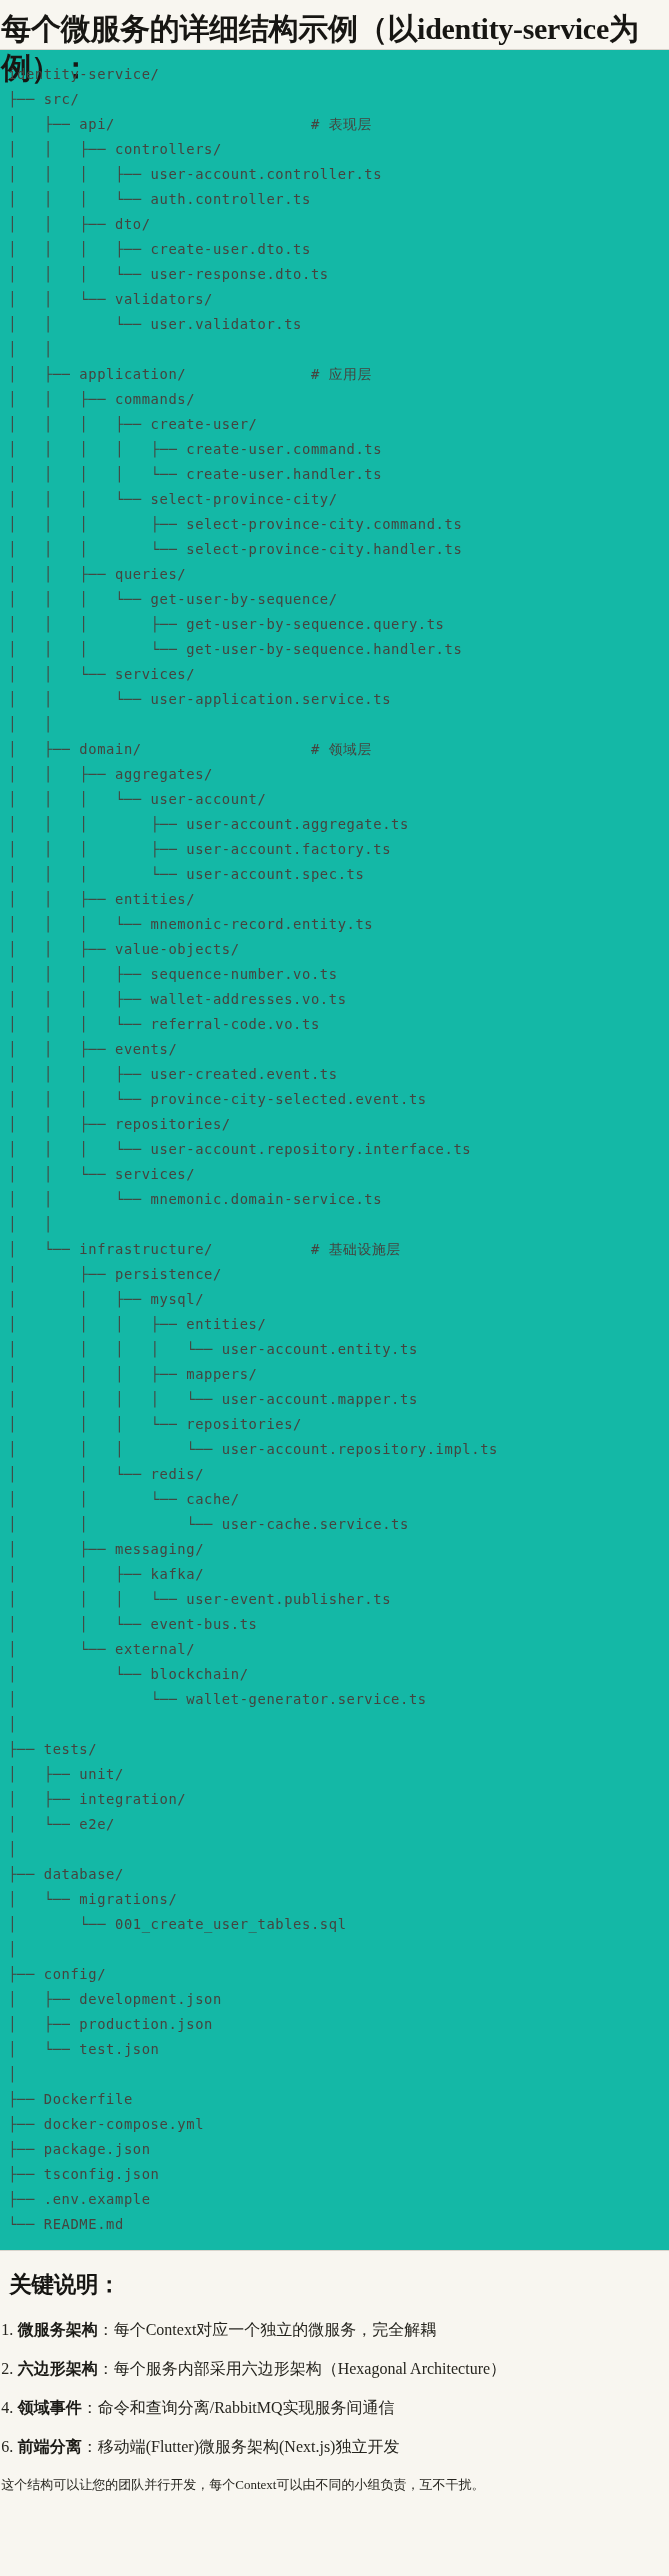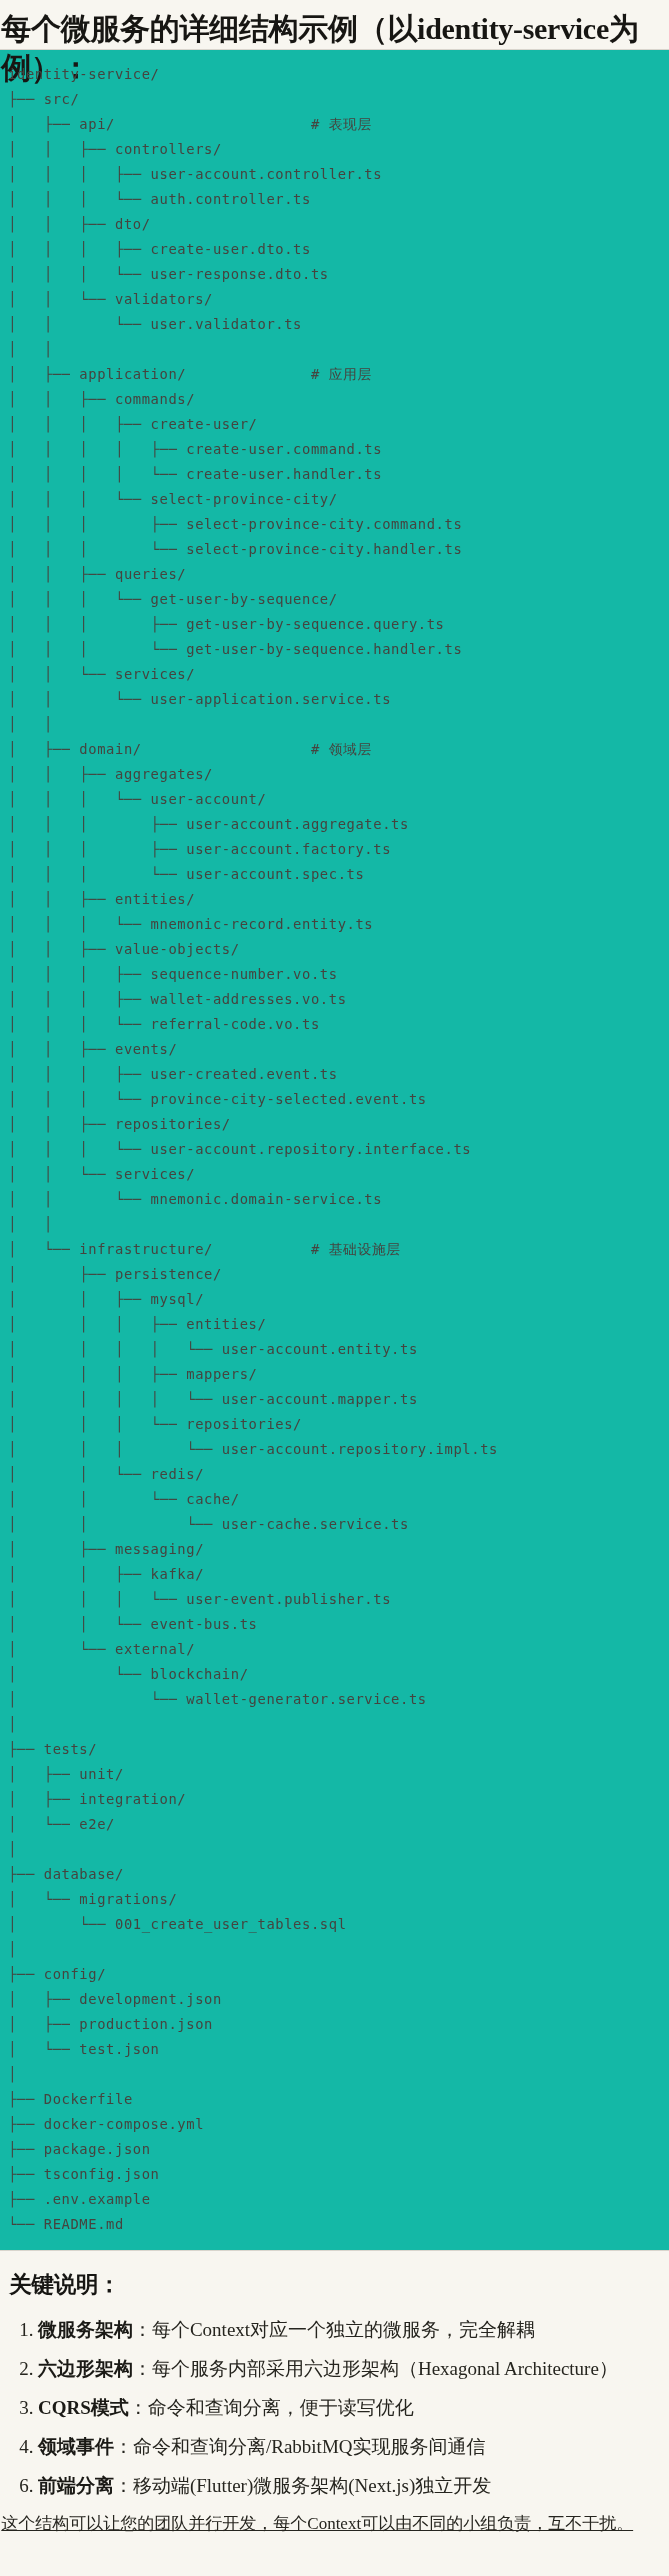--- a/index.html
+++ b/index.html
@@ -49,38 +49,36 @@
   .notes-heading {
     margin: 8px;
     font-size: 22.5px;
     font-weight: 700;
     line-height: 1.3;
     color: #171613;
     letter-spacing: -0.3px;
   }
   .note-item {
     margin: 20px 0 0 0;
-    font-size: 19px;
+    font-size: 16px;
     line-height: 19px;
     color: #26251f;
-    padding-left: 18px;
   }
   .note-num {
     margin-right: 4.4px;
   }
   .note-label {
     font-weight: 700;
     color: #1b1a16;
   }
   .closing-paragraph {
     margin: 19px 0 0 0;
-    font-size: 17px;
+    font-size: 13px;
     line-height: 19px;
     color: #26251f;
-    text-decoration: underline;
   }
 </style>
 </head>
 <body>
 
 <div class="page-header">
   <h1 class="page-title">每个微服务的详细结构示例（以identity-service为例）：</h1>
 </div>
 
 <div class="code-block">
@@ -173,21 +171,20 @@
 └── README.md</pre>
 </div>
 
 <div class="notes-section">
   <h2 class="notes-heading">关键说明：</h2>
 
   <p class="note-item"><span class="note-num">1.</span><span class="note-label">微服务架构</span><span>：每个Context对应一个独立的微服务，完全解耦</span></p>
 
   <p class="note-item"><span class="note-num">2.</span><span class="note-label">六边形架构</span><span>：每个服务内部采用六边形架构（Hexagonal Architecture）</span></p>
 
-  <p class="note-item"><span class="note-num">3.</span><span class="note-label">CQRS模式</span><span>：命令和查询分离，便于读写优化</span></p>
 
   <p class="note-item"><span class="note-num">4.</span><span class="note-label">领域事件</span><span>：命令和查询分离/RabbitMQ实现服务间通信</span></p>
 
 
   <p class="note-item"><span class="note-num">6.</span><span class="note-label">前端分离</span><span>：移动端(Flutter)微服务架构(Next.js)独立开发</span></p>
 
   <p class="closing-paragraph">这个结构可以让您的团队并行开发，每个Context可以由不同的小组负责，互不干扰。</p>
 </div>
 
 

